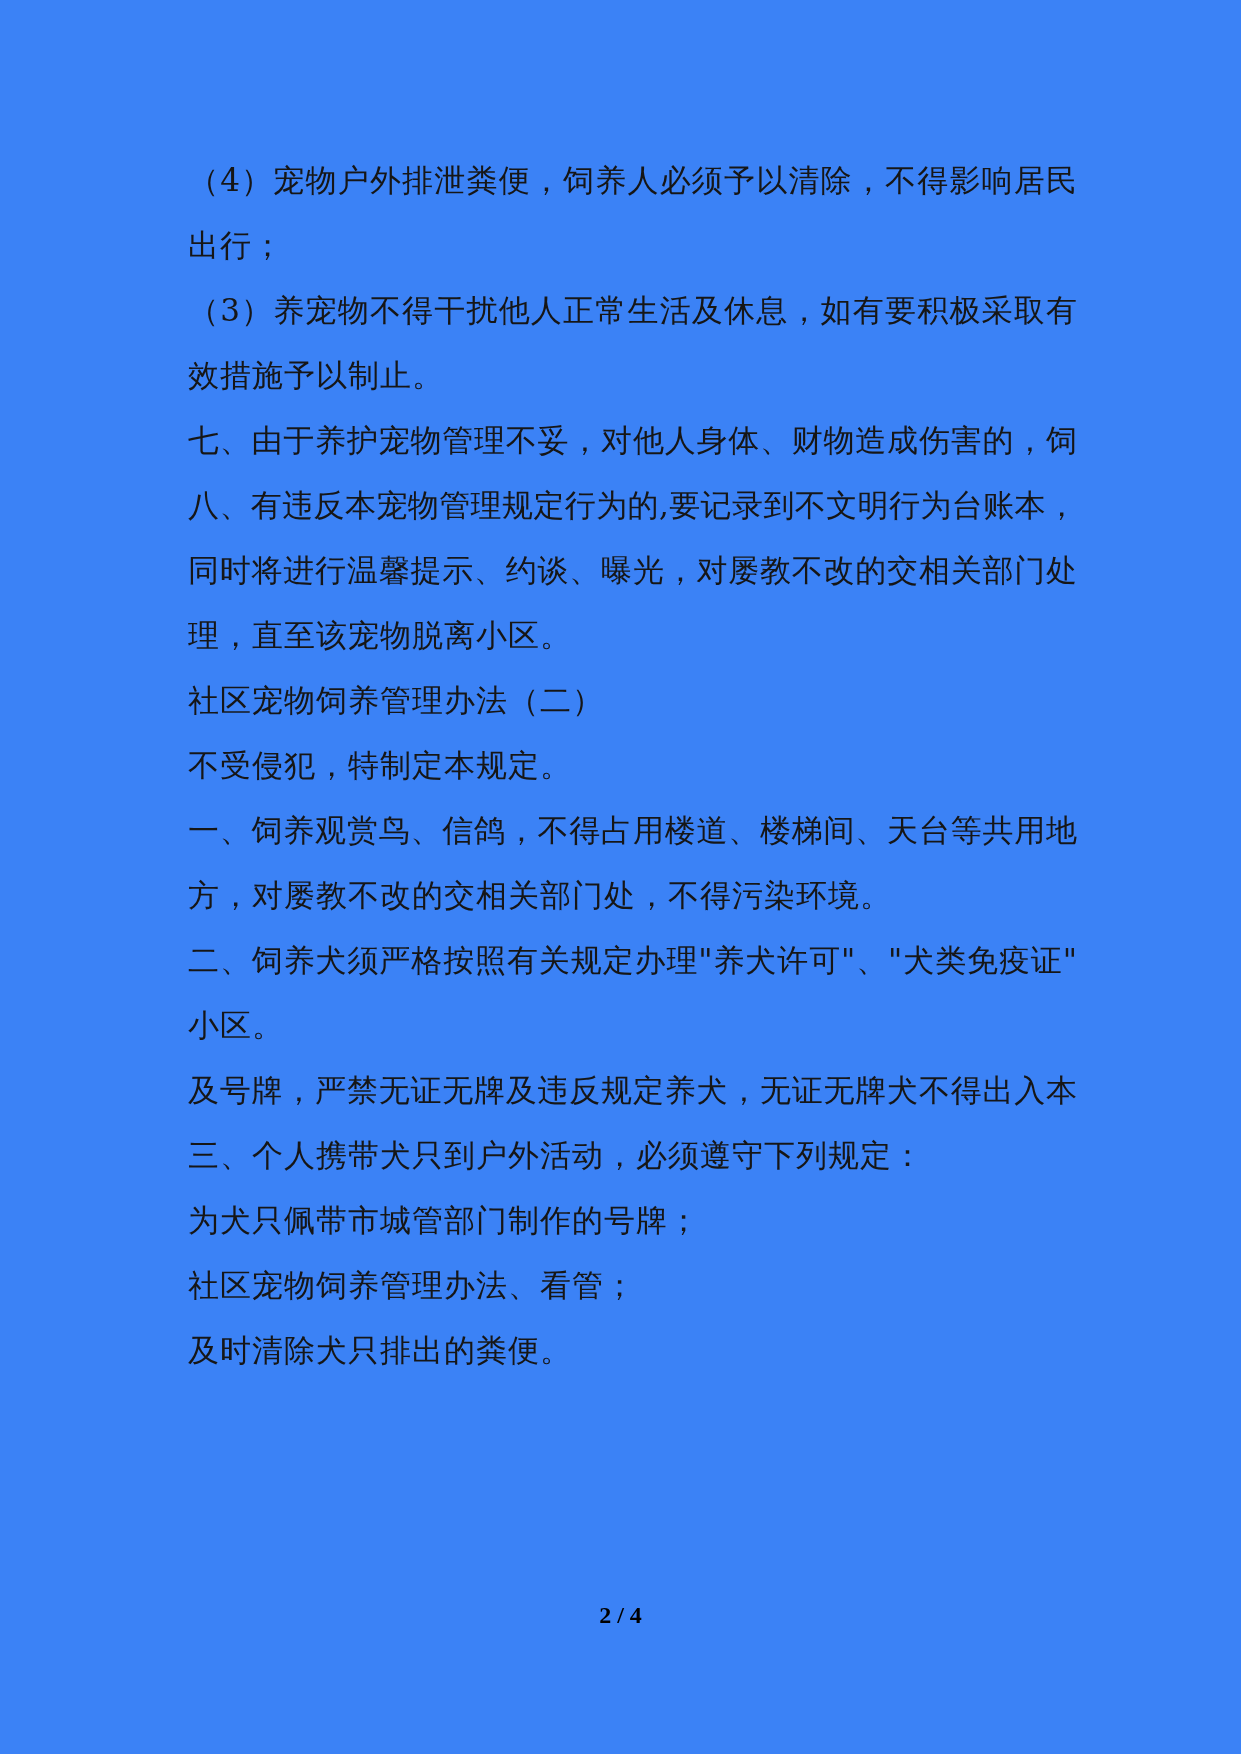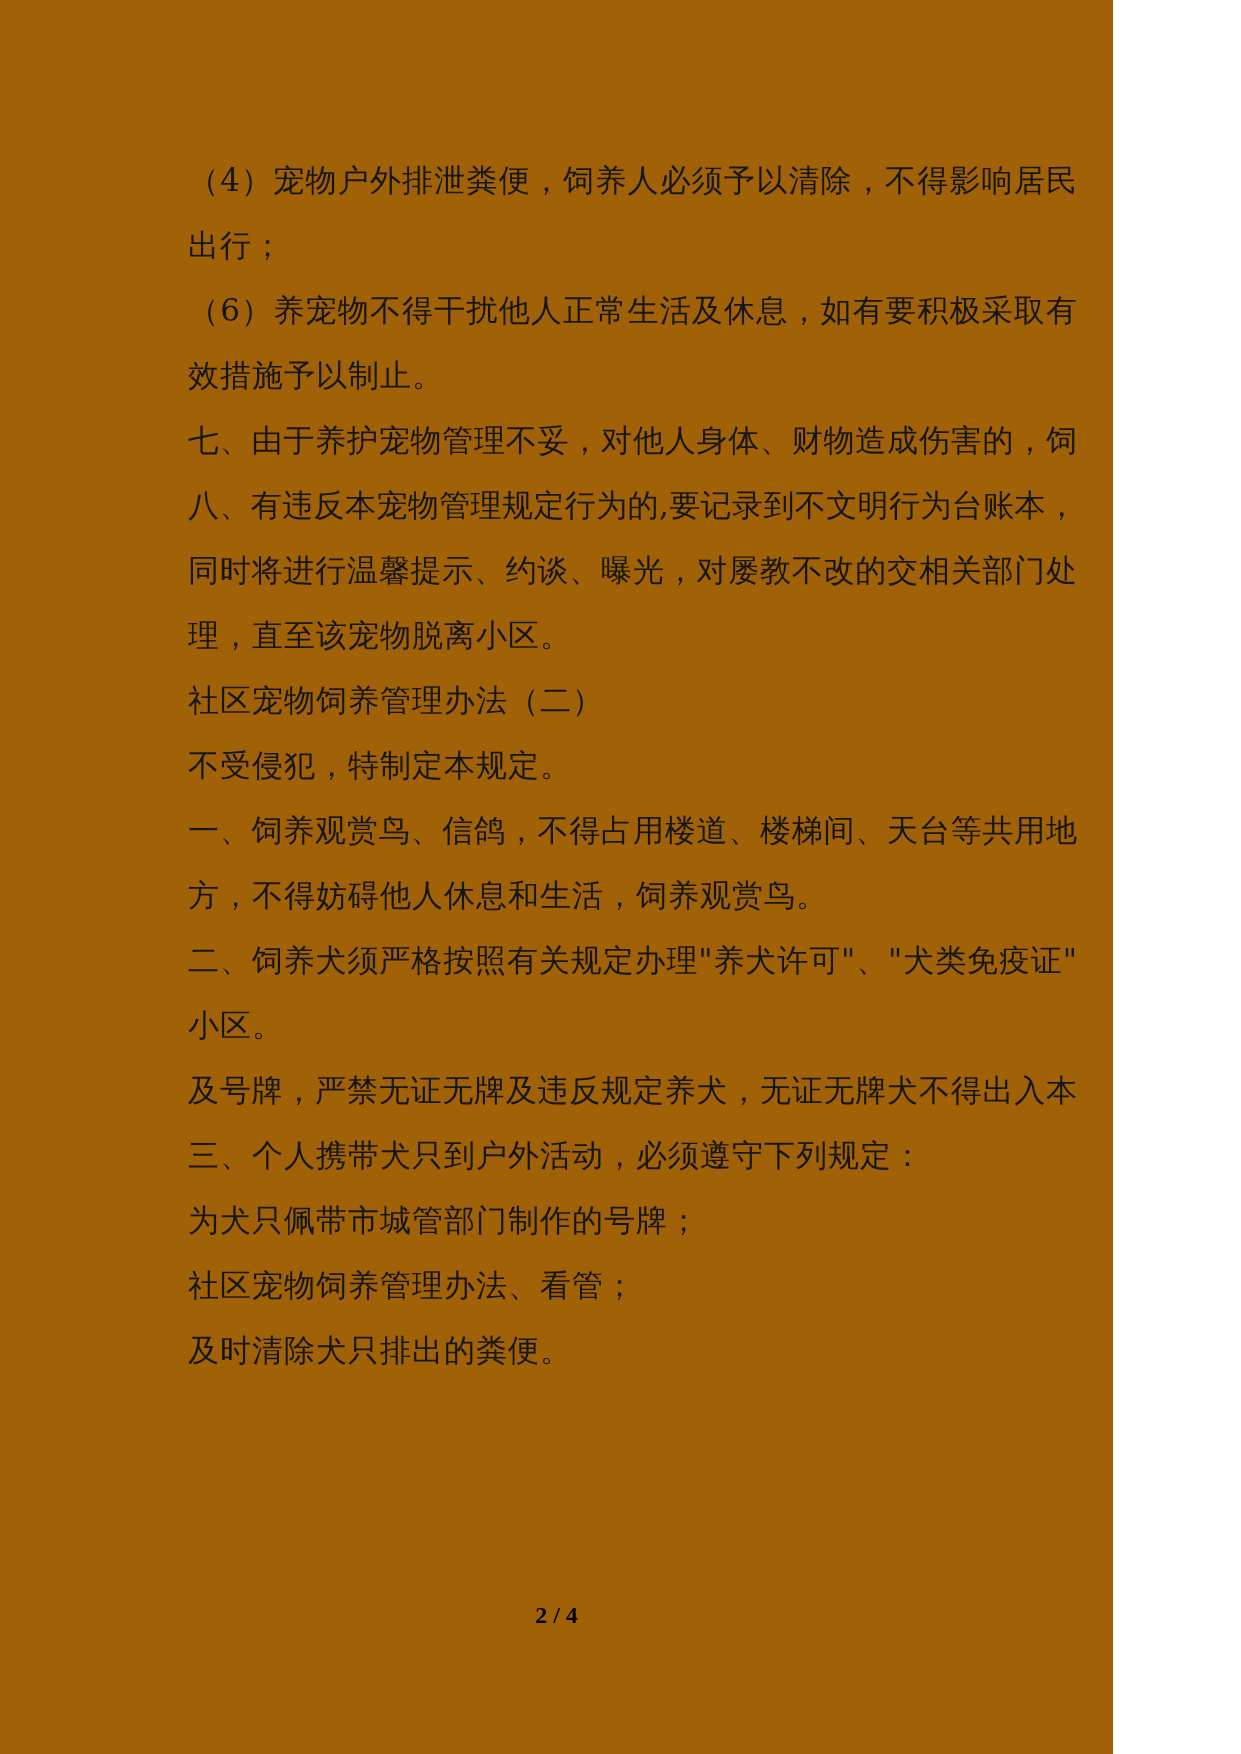--- a/index.html
+++ b/index.html
@@ -6,23 +6,23 @@
     margin: 0;
     padding: 0;
   }
   body {
     width: 1241px;
     height: 1754px;
     background: #ffffff;
   }
   .page {
     position: relative;
-    width: 1113px;
+    width: 1241px;
     height: 1754px;
-    background: #a16207;
+    background: #3b82f6;
     overflow: hidden;
     font-family: "DejaVu Serif", "Liberation Serif", serif;
     color: #161616;
   }
   .text-block {
     position: absolute;
     left: 188px;
     top: 148px;
     width: 889px;
     font-size: 31px;
@@ -53,30 +53,30 @@
     color: #000000;
   }
 </style>
 </head>
 <body>
 
 <div class="page">
   <div class="text-block" id="document-body">
       <div class="line justify">（4）宠物户外排泄粪便，饲养人必须予以清除，不得影响居民</div>
       <div class="line">出行；</div>
-      <div class="line justify">（6）养宠物不得干扰他人正常生活及休息，如有要积极采取有</div>
+      <div class="line justify">（3）养宠物不得干扰他人正常生活及休息，如有要积极采取有</div>
       <div class="line">效措施予以制止。</div>
       <div class="line justify">七、由于养护宠物管理不妥，对他人身体、财物造成伤害的，饲</div>
       <div class="line justify">八、有违反本宠物管理规定行为的,要记录到不文明行为台账本，</div>
       <div class="line justify">同时将进行温馨提示、约谈、曝光，对屡教不改的交相关部门处</div>
       <div class="line">理，直至该宠物脱离小区。</div>
       <div class="line">社区宠物饲养管理办法（二）</div>
       <div class="line">不受侵犯，特制定本规定。</div>
       <div class="line justify">一、饲养观赏鸟、信鸽，不得占用楼道、楼梯间、天台等共用地</div>
-      <div class="line">方，不得妨碍他人休息和生活，饲养观赏鸟。</div>
+      <div class="line">方，对屡教不改的交相关部门处，不得污染环境。</div>
       <div class="line justify">二、饲养犬须严格按照有关规定办理"养犬许可"、"犬类免疫证"</div>
       <div class="line">小区。</div>
       <div class="line justify">及号牌，严禁无证无牌及违反规定养犬，无证无牌犬不得出入本</div>
       <div class="line">三、个人携带犬只到户外活动，必须遵守下列规定：</div>
       <div class="line">为犬只佩带市城管部门制作的号牌；</div>
       <div class="line">社区宠物饲养管理办法、看管；</div>
       <div class="line">及时清除犬只排出的粪便。</div>
     </div>
   <div class="page-number">2 / 4</div>
 </div>

